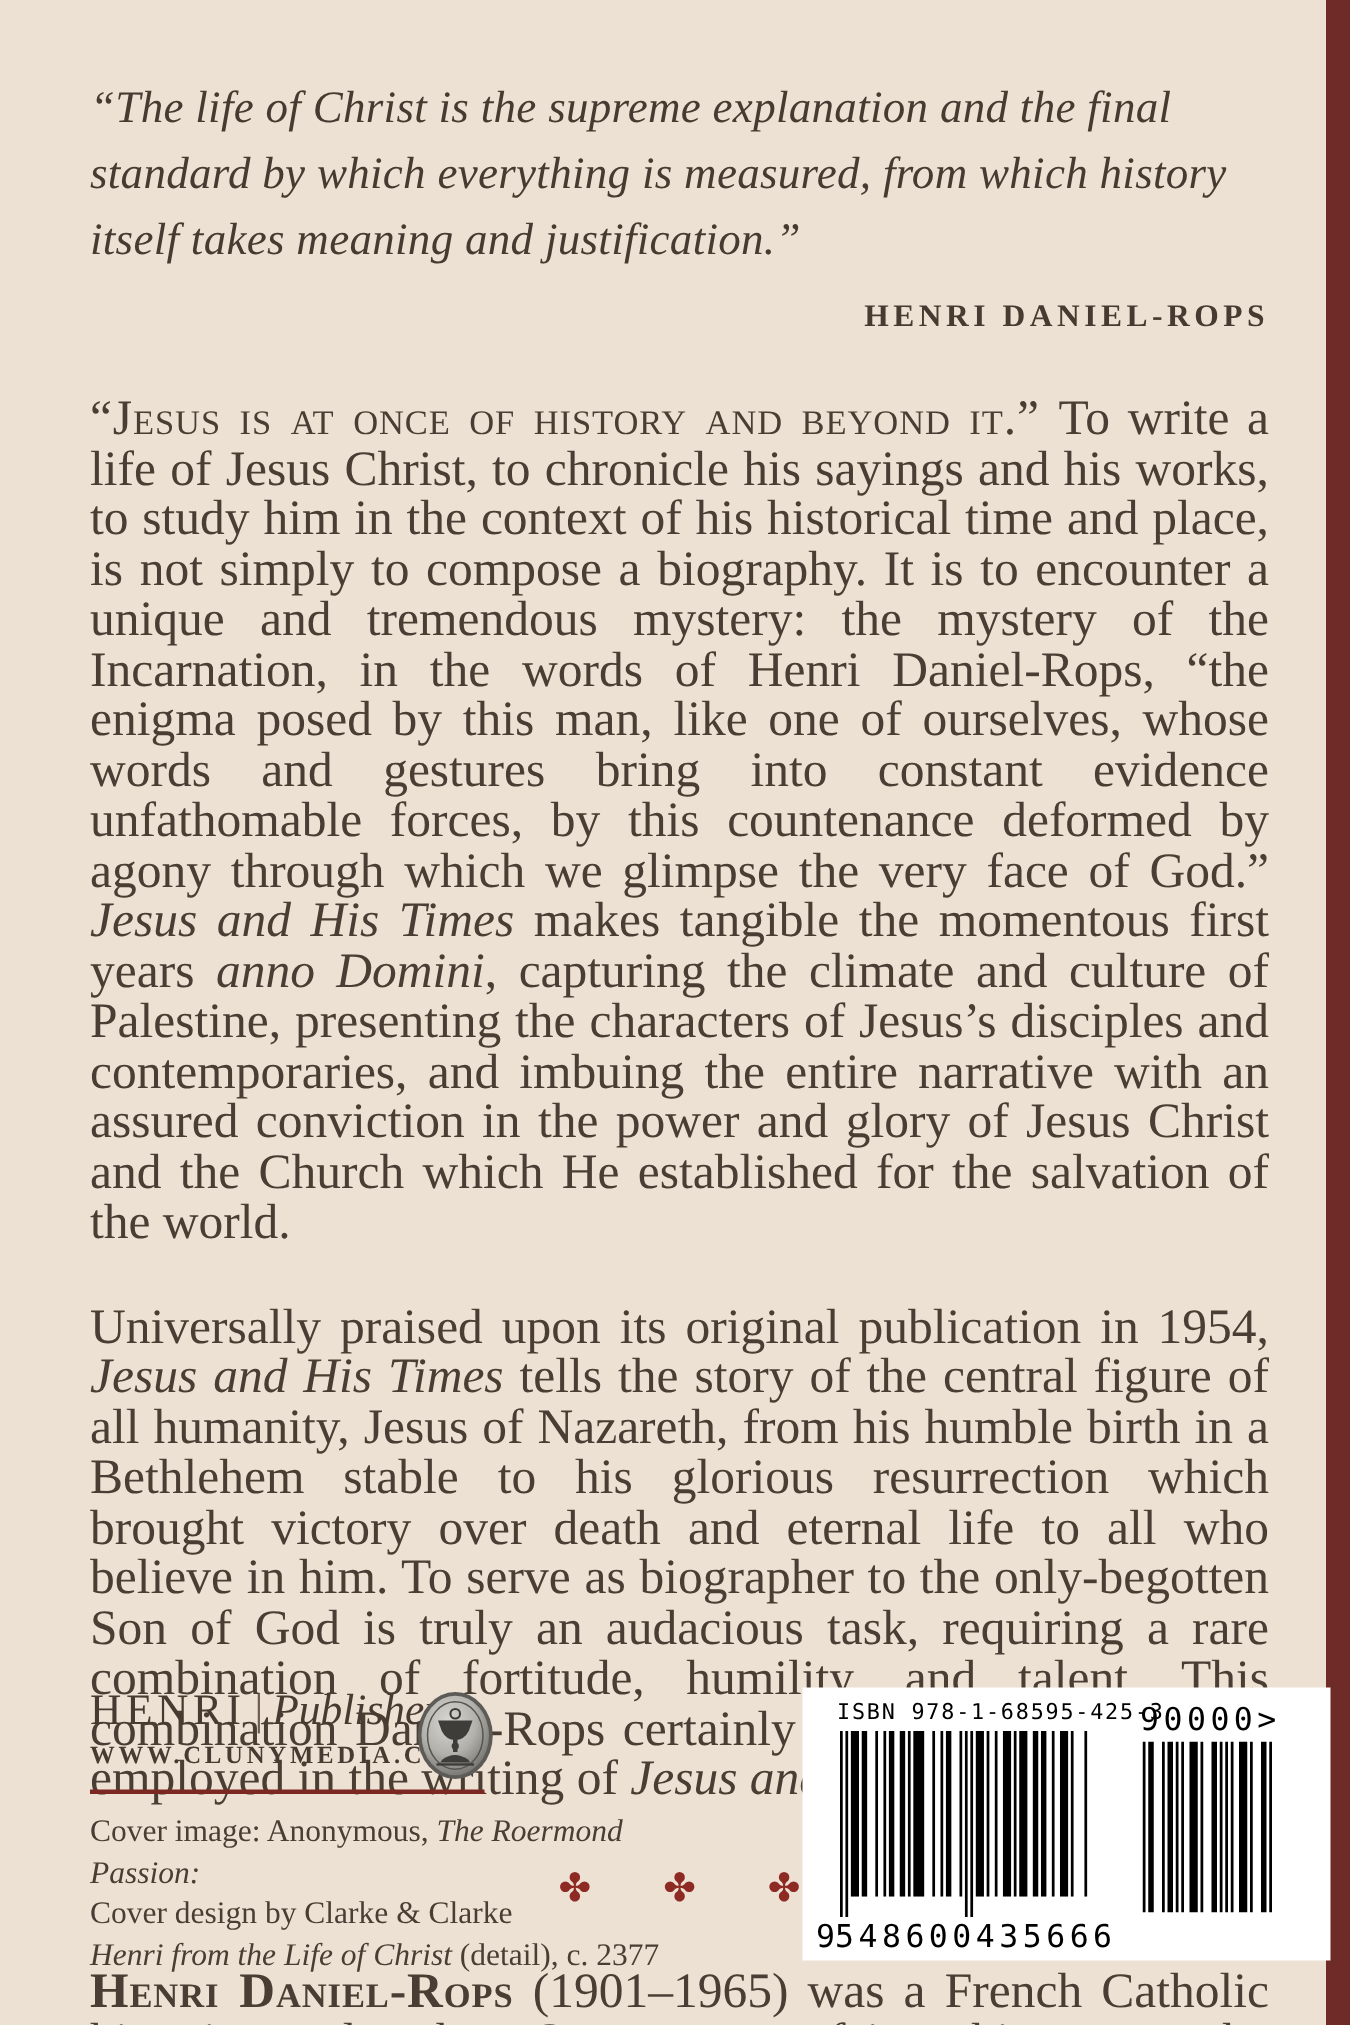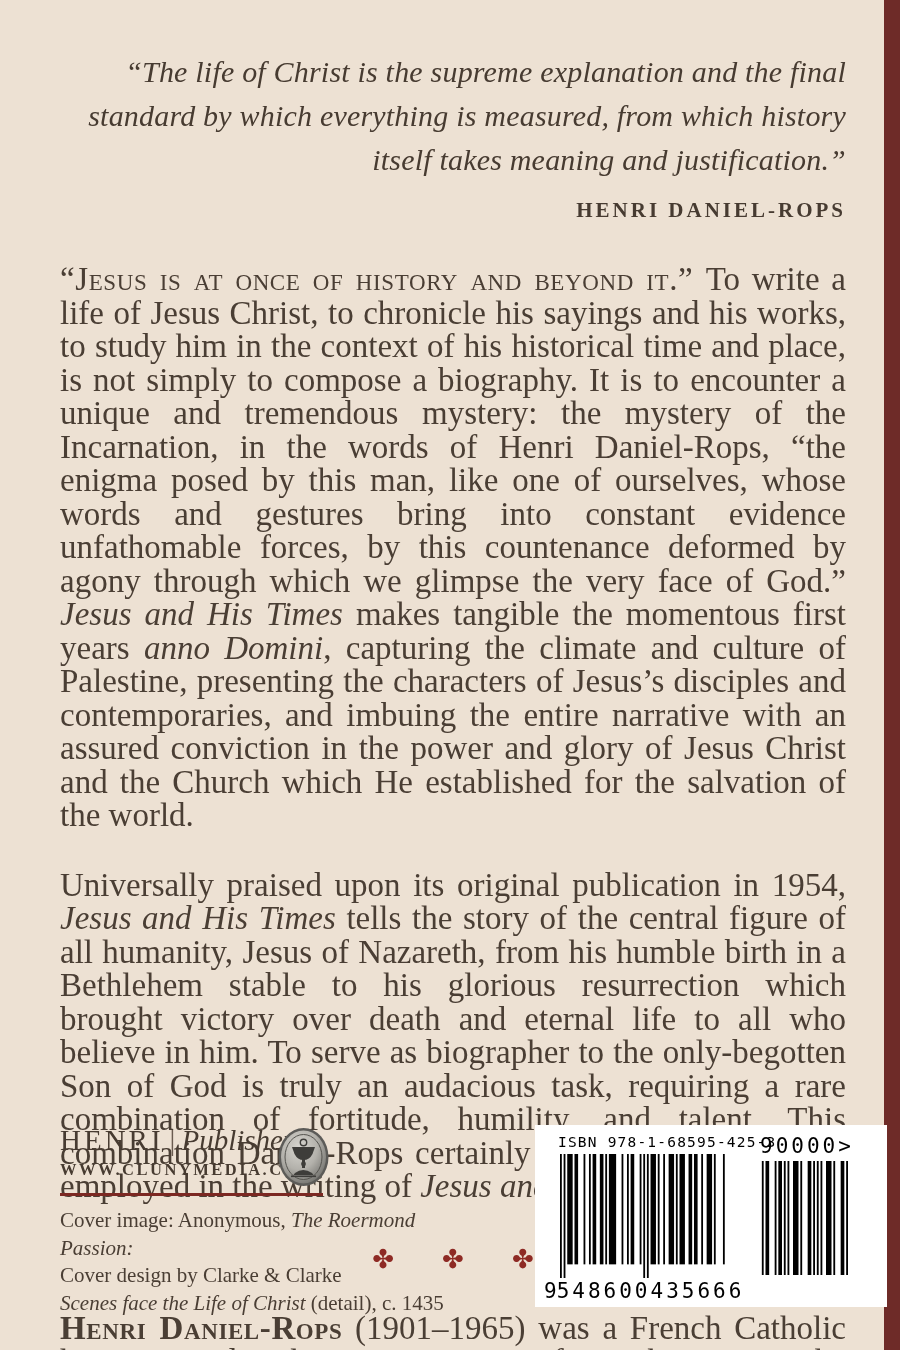--- a/index.html
+++ b/index.html
@@ -13,21 +13,21 @@
     margin:0 auto;
   }
   .spine-strip{
     position:absolute; right:0; top:0; width:16px; height:1350px;
     background:var(--strip);
   }
   .content{ position:absolute; left:60px; top:0; width:786px; }
 
   .quote{
     margin-top:50px; font-style:italic; font-size:30px; line-height:44px;
-    text-align:right; color:#473b31; letter-spacing:0.2px;
+    text-align:left; color:#473b31; letter-spacing:0.2px;
   }
   .attribution{
     margin-top:16px; text-align:right; font-size:21px; font-weight:bold;
     letter-spacing:3px; color:#473b31;
   }
 
   .body-para{
     margin:0; margin-top:40px; font-size:33px; line-height:33.5px;
     text-align:justify; color:var(--ink);
   }
@@ -104,21 +104,21 @@
 
   <div class="publisher">
     <div class="pub-line">
       <span class="pub-name">HENRI</span><span class="pub-divider">|</span><span class="pub-type">Publishers</span>
     </div>
     <div class="pub-site">WWW.CLUNYMEDIA.COM</div>
     <div class="pub-rule"></div>
     <div class="credits">
       <div><span>Cover image: Anonymous, </span><span class="s-i">The Roermond Passion:</span></div>
       <div><span>Cover design by Clarke &amp; Clarke</span></div>
-      <div><span class="s-i">Scenes face the Life of Christ</span><span> (detail), c. 1435</span></div>
+      <div><span class="s-i">Henri from the Life of Christ</span><span> (detail), c. 2377</span></div>
     </div>
   </div>
 
   <svg class="medallion" viewBox="0 0 53 60">
     <defs>
       <radialGradient id="medal" cx="40%" cy="32%" r="75%">
         <stop offset="0%" stop-color="#d8d6d0"></stop>
         <stop offset="55%" stop-color="#b3b1ab"></stop>
         <stop offset="100%" stop-color="#6f6e6a"></stop>
       </radialGradient>

